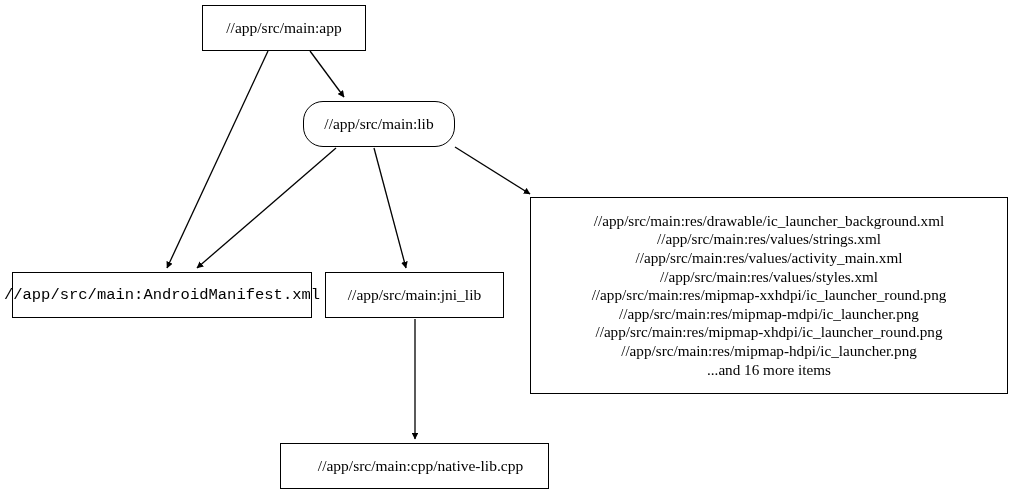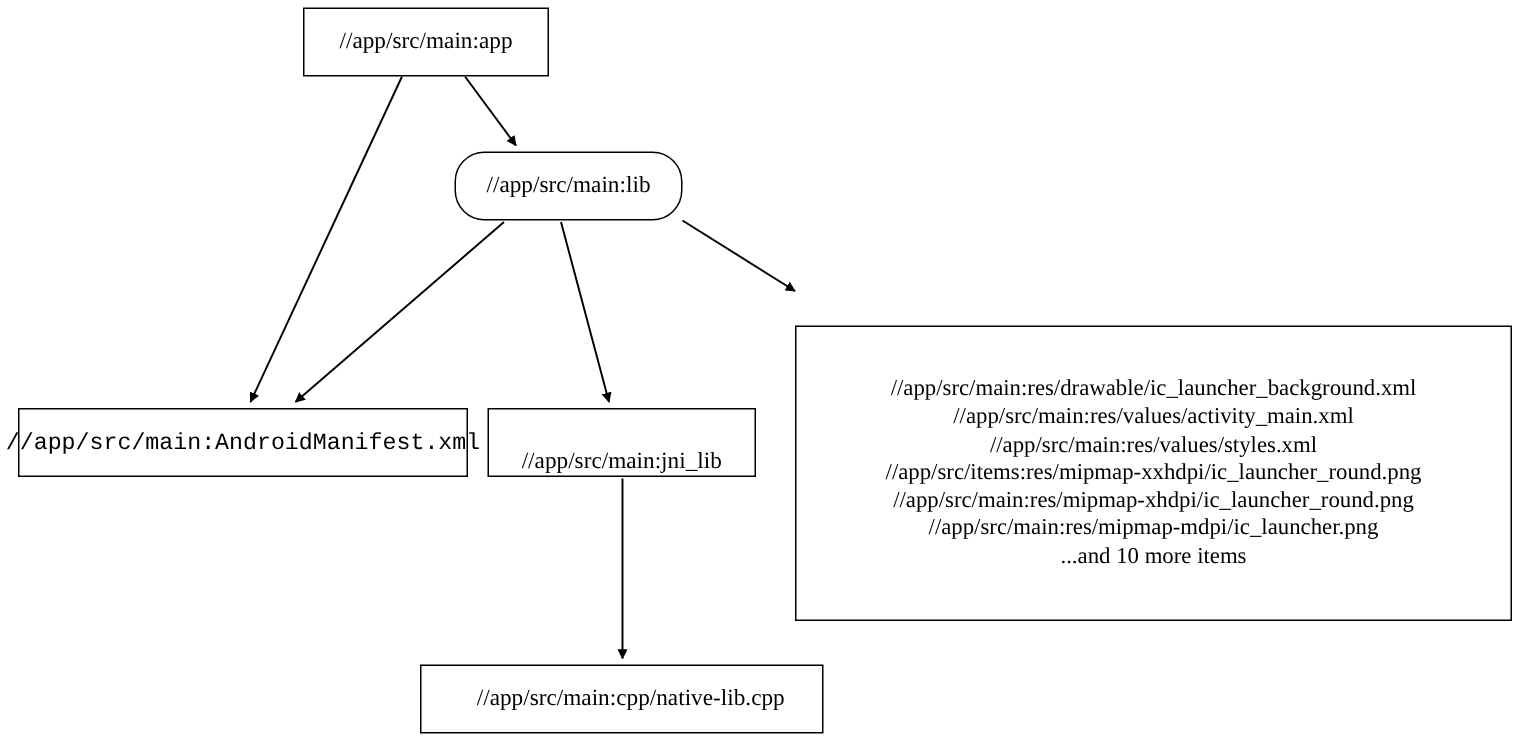--- a/index.html
+++ b/index.html
@@ -38,21 +38,20 @@
   .node-label {
     font-size: 15.5px;
     line-height: 18px;
     letter-spacing: 0px;
     text-align: center;
   }
   .node-multiline {
     align-items: center;
     justify-content: center;
     padding: 3px 6px;
-    margin-top: 20px;
   }
   .node-multiline .node-label {
     font-size: 15.2px;
     line-height: 18.6px;
   }
 </style>
 </head>
 <body>
 
 <div id="canvas">
@@ -79,31 +78,33 @@
   </div>
 
   <div class="node" style="left:303px; top:101px; width:152px; height:46px;border-radius:20px;">
     <span class="node-label">//app/src/main:lib</span>
   </div>
 
   <div class="node" style="left:12px; top:272px; width:300px; height:46px;font-family:Liberation Mono, monospace;">
     <span class="node-label">//app/src/main:AndroidManifest.xml</span>
   </div>
 
-  <div class="node" style="left:325px; top:272px; width:179px; height:46px;justify-content:flex-end;">
+  <div class="node" style="left:325px; top:272px; width:179px; height:46px;">
     <span class="node-label">//app/src/main:jni_lib</span>
   </div>
 
   <div class="node node-multiline" style="left:530px; top:197px; width:478px; height:197px;">
     <span class="node-label">//app/src/main:res/drawable/ic_launcher_background.xml</span>
+    <span class="node-label">//app/src/main:res/values/strings.xml</span>
     <span class="node-label">//app/src/main:res/values/activity_main.xml</span>
     <span class="node-label">//app/src/main:res/values/styles.xml</span>
-    <span class="node-label">//app/src/items:res/mipmap-xxhdpi/ic_launcher_round.png</span>
+    <span class="node-label">//app/src/main:res/mipmap-xxhdpi/ic_launcher_round.png</span>
+    <span class="node-label">//app/src/main:res/mipmap-mdpi/ic_launcher.png</span>
     <span class="node-label">//app/src/main:res/mipmap-xhdpi/ic_launcher_round.png</span>
-    <span class="node-label">//app/src/main:res/mipmap-mdpi/ic_launcher.png</span>
-    <span class="node-label">...and 10 more items</span>
+    <span class="node-label">//app/src/main:res/mipmap-hdpi/ic_launcher.png</span>
+    <span class="node-label">...and 16 more items</span>
   </div>
 
   <div class="node" style="left:280px; top:443px; width:269px; height:46px;padding-left:12px;">
     <span class="node-label">//app/src/main:cpp/native-lib.cpp</span>
   </div>
 
 </div>
 
 </body></html>

